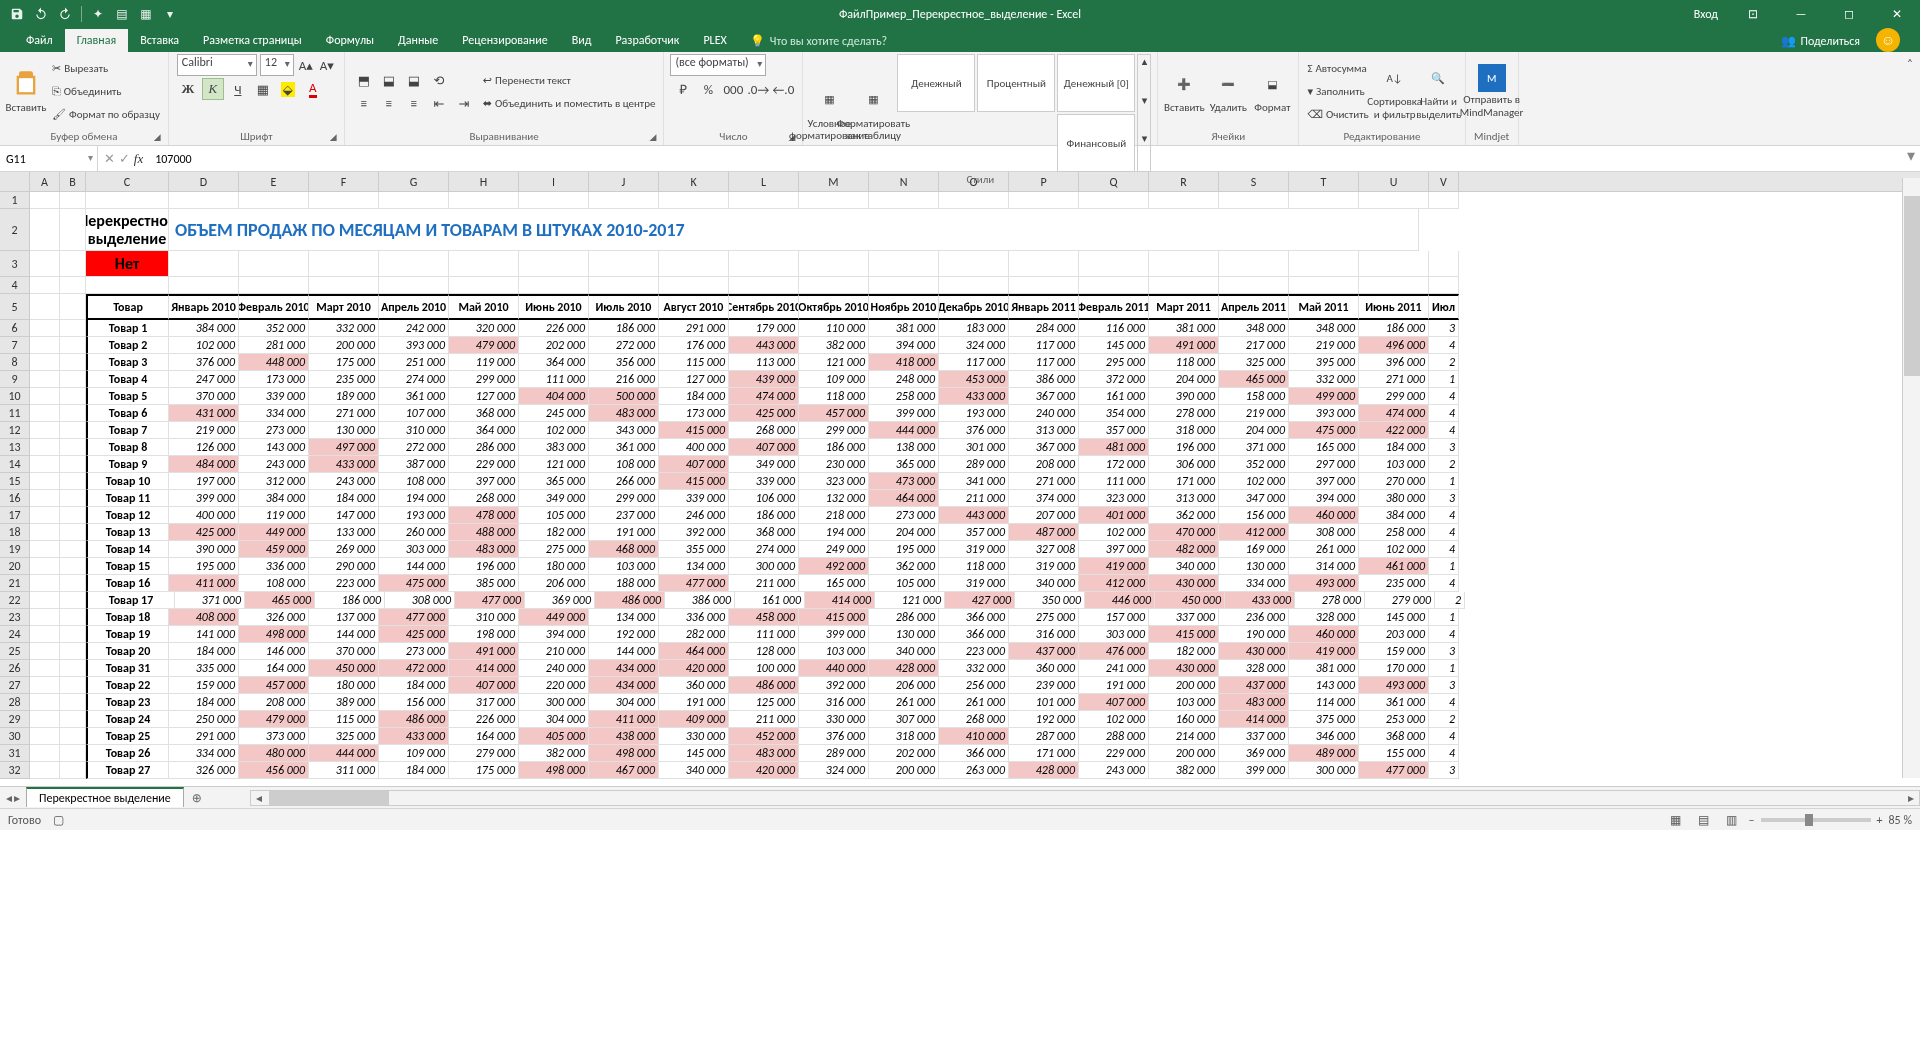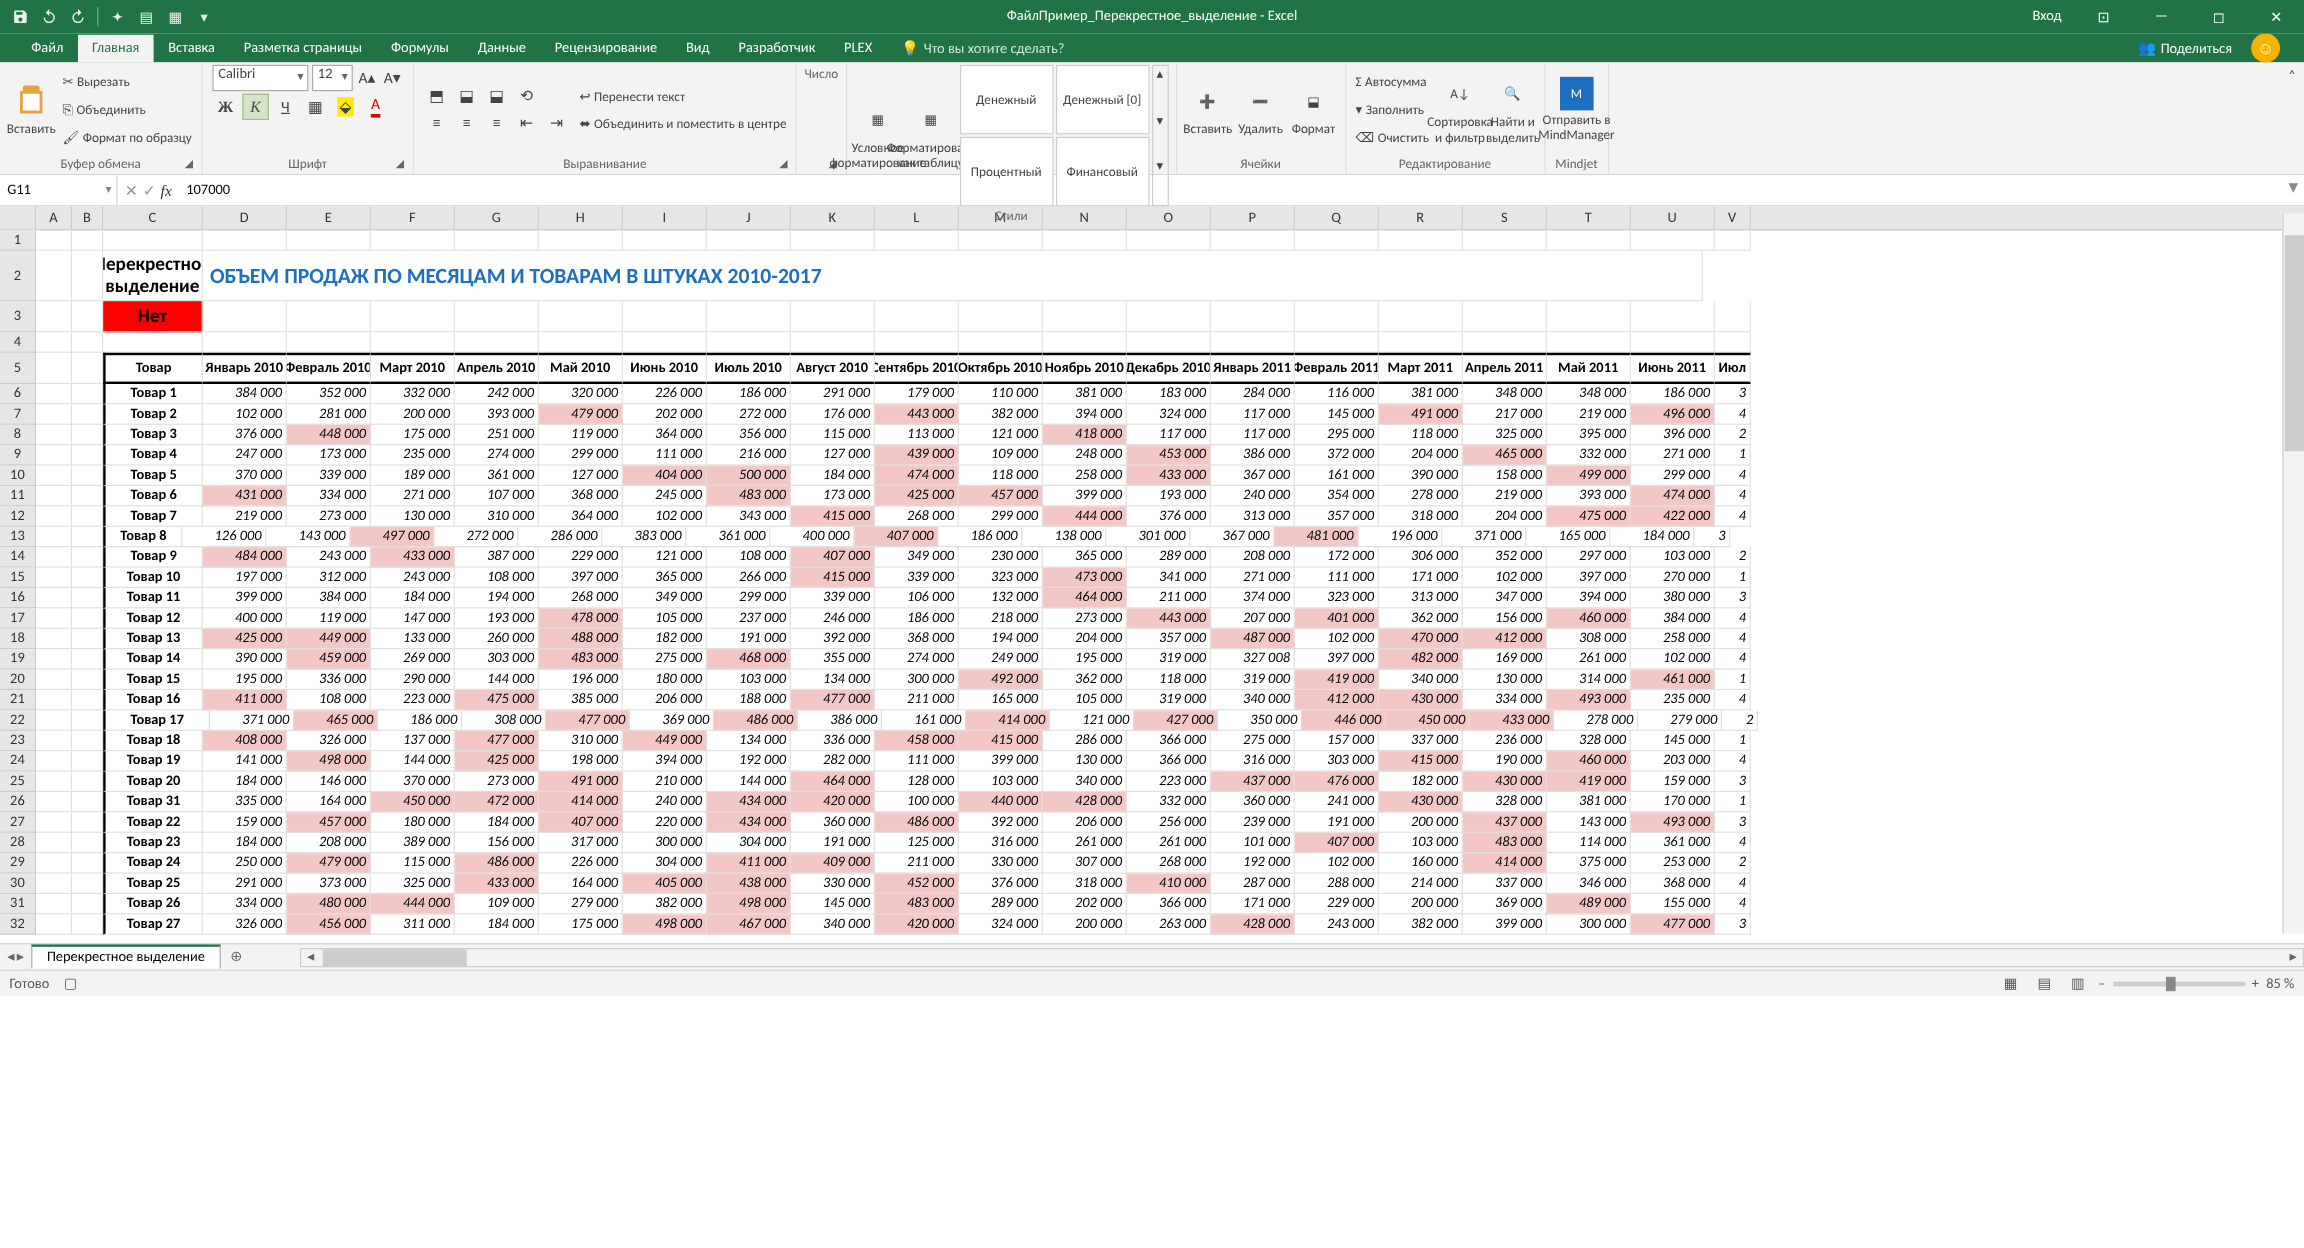--- a/index.html
+++ b/index.html
@@ -237,36 +237,46 @@
             <span>⬌</span>
             <span>Объединить и поместить в центре</span>
           </div>
       </div>
     </div>
     <div class="rgroup-label">Выравнивание</div>
     <div class="rdlaunch">◢</div>
   </div>
 
   <div class="rgroup">
+    <div class="rgroup-body" style="flex-direction:column;align-items:flex-start;gap:2px;">
+      <div class="rsel" style="width:96px">(все форматы)</div>
+      <div class="rline">
+        <div class="rbtn">₽</div>
+        <div class="rbtn">%</div>
+        <div class="rbtn">000</div>
+        <div class="rbtn">.0→</div>
+        <div class="rbtn">←.0</div>
+      </div>
+    </div>
     <div class="rgroup-label">Число</div>
     <div class="rdlaunch">◢</div>
   </div>
 
   <div class="rgroup">
     <div class="rgroup-body">
       <div class="rbig">
         <div class="rbig-ico">▦</div>
         <div class="rbig-txt">Условное форматирование</div>
       </div>
       <div class="rbig">
         <div class="rbig-ico">▦</div>
         <div class="rbig-txt">Форматировать как таблицу</div>
       </div>
       <div class="style-gal">
-        <div style="display:flex;flex-direction:column;gap:2px">
+        <div style="display:flex;flex-direction:row;gap:2px">
           <div class="style-item">Денежный</div>
           <div class="style-item">Процентный</div>
         </div>
         <div style="display:flex;flex-direction:column;gap:2px">
           <div class="style-item">Денежный [0]</div>
           <div class="style-item">Финансовый</div>
         </div>
         <div style="display:flex;flex-direction:column;gap:0;width:14px;border:1px solid #ccc">
           <div style="flex:1;text-align:center">▴</div>
           <div style="flex:1;text-align:center">▾</div>
@@ -657,21 +667,21 @@
       <div class="cell num" style="width: 70px;">318 000</div>
       <div class="cell num" style="width: 70px;">204 000</div>
       <div class="cell num pink" style="width: 70px;">475 000</div>
       <div class="cell num pink" style="width: 70px;">422 000</div>
       <div class="cell num" style="width: 30px;">4</div>
     </div>
     <div class="gridrow">
       <div class="rowhdr">13</div>
       <div class="cell " style="width: 30px;"></div>
       <div class="cell " style="width: 26px;"></div>
-      <div class="cell colC thick-left" style="width: 66px; text-align: right;">Товар 8</div>
+      <div class="cell colC thick-left" style="width: 83px; text-align: right;">Товар 8</div>
       <div class="cell num" style="width: 70px;">126 000</div>
       <div class="cell num" style="width: 70px;">143 000</div>
       <div class="cell num pink" style="width: 70px;">497 000</div>
       <div class="cell num" style="width: 70px;">272 000</div>
       <div class="cell num" style="width: 70px;">286 000</div>
       <div class="cell num" style="width: 70px;">383 000</div>
       <div class="cell num" style="width: 70px;">361 000</div>
       <div class="cell num" style="width: 70px;">400 000</div>
       <div class="cell num pink" style="width: 70px;">407 000</div>
       <div class="cell num" style="width: 70px;">186 000</div>

